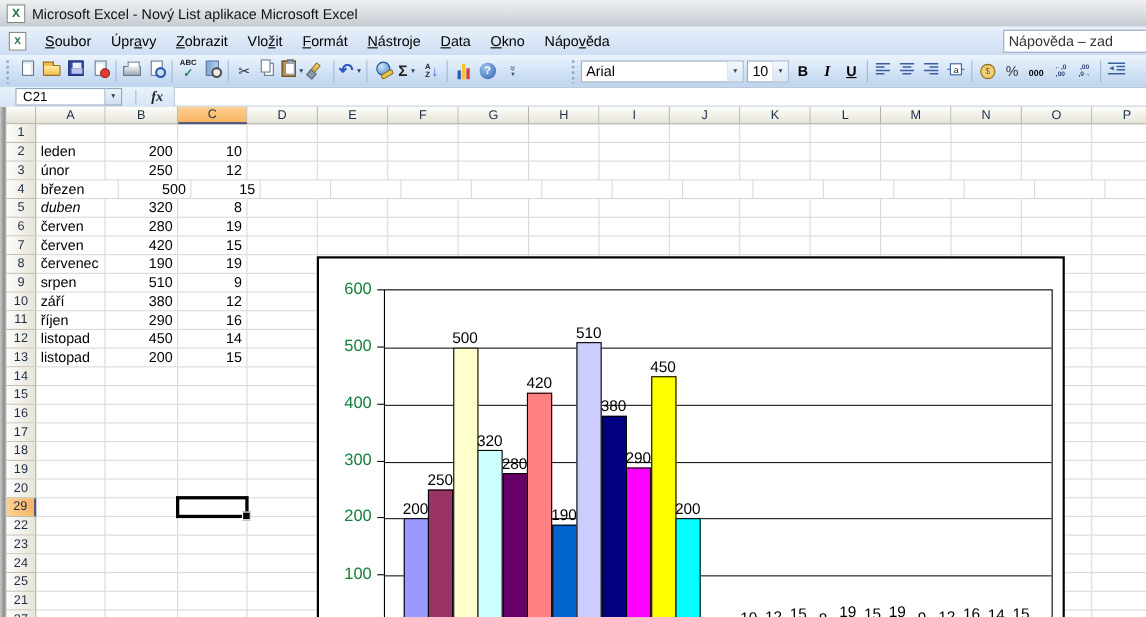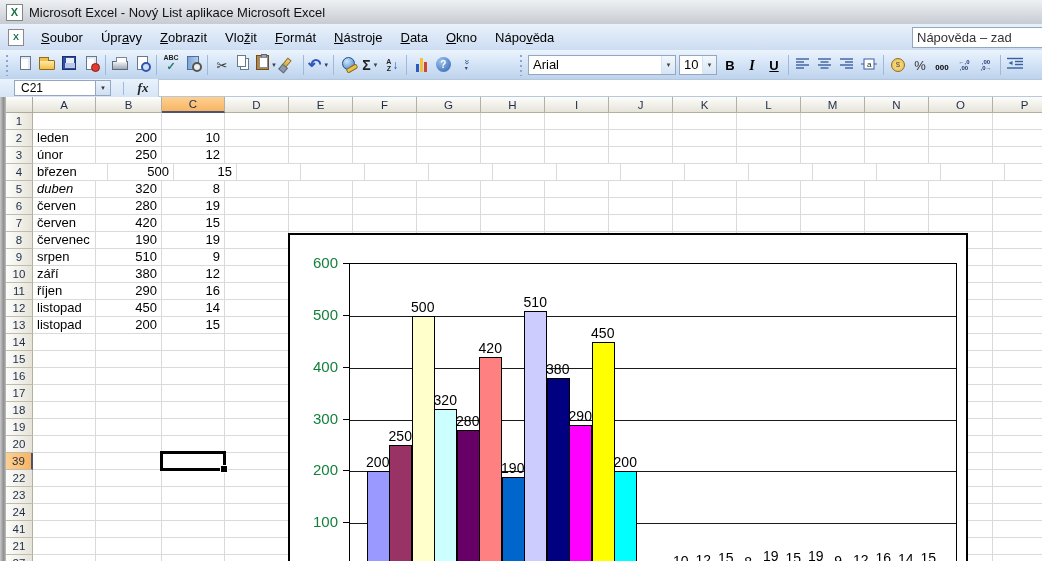--- a/index.html
+++ b/index.html
@@ -764,21 +764,21 @@
         <div class="cell" style="width: 64px;"></div>
         <div class="cell" style="width: 64px;"></div>
         <div class="cell" style="width: 64px;"></div>
         <div class="cell" style="width: 64px;"></div>
         <div class="cell" style="width: 64px;"></div>
         <div class="cell" style="width: 64px;"></div>
         <div class="cell" style="width: 64px;"></div>
         <div class="cell" style="width: 64px;"></div>
       </div>
       <div class="grow">
-        <div class="rowhdr sel">39</div>
+        <div class="rowhdr sel">29</div>
         <div class="cell" style="width: 63px;"></div>
         <div class="cell" style="width: 66px;"></div>
         <div class="cell" style="width: 63px;"></div>
         <div class="cell" style="width: 64px;"></div>
         <div class="cell" style="width: 64px;"></div>
         <div class="cell" style="width: 64px;"></div>
         <div class="cell" style="width: 64px;"></div>
         <div class="cell" style="width: 64px;"></div>
         <div class="cell" style="width: 64px;"></div>
         <div class="cell" style="width: 64px;"></div>
@@ -840,21 +840,21 @@
         <div class="cell" style="width: 64px;"></div>
         <div class="cell" style="width: 64px;"></div>
         <div class="cell" style="width: 64px;"></div>
         <div class="cell" style="width: 64px;"></div>
         <div class="cell" style="width: 64px;"></div>
         <div class="cell" style="width: 64px;"></div>
         <div class="cell" style="width: 64px;"></div>
         <div class="cell" style="width: 64px;"></div>
       </div>
       <div class="grow">
-        <div class="rowhdr">41</div>
+        <div class="rowhdr">25</div>
         <div class="cell" style="width: 63px;"></div>
         <div class="cell" style="width: 66px;"></div>
         <div class="cell" style="width: 63px;"></div>
         <div class="cell" style="width: 64px;"></div>
         <div class="cell" style="width: 64px;"></div>
         <div class="cell" style="width: 64px;"></div>
         <div class="cell" style="width: 64px;"></div>
         <div class="cell" style="width: 64px;"></div>
         <div class="cell" style="width: 64px;"></div>
         <div class="cell" style="width: 64px;"></div>

